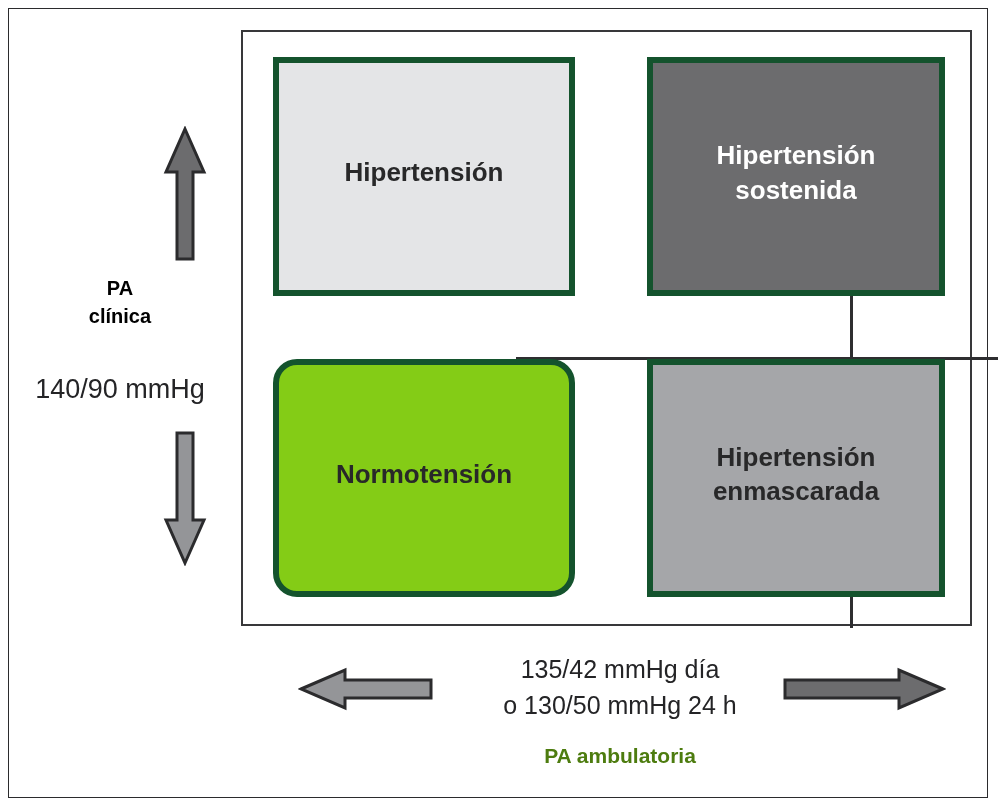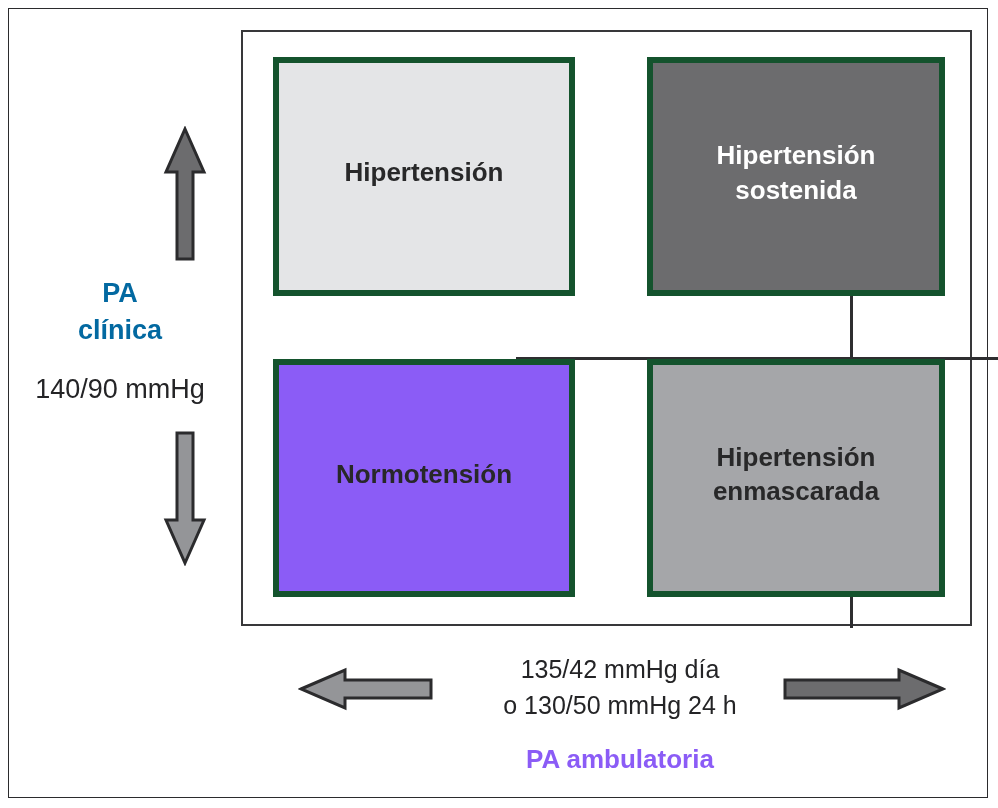--- a/index.html
+++ b/index.html
@@ -74,22 +74,23 @@
     background: #e4e5e7;
     color: #282829;
   }
   #quad-sustained {
     left: 647px;  top: 57px;  width: 298px; height: 239px;
     background: #6c6c6e;
     color: #ffffff;
   }
   #quad-normotension {
     left: 273px;  top: 359px; width: 302px; height: 238px;
-    background: #8b5cf6;
+    background: #84cc16;
     color: #282829;
+    border-radius: 24px;
   }
   #quad-masked {
     left: 647px;  top: 359px; width: 298px; height: 238px;
     background: #a5a6a9;
     color: #282829;
   }
   .quad-text-inner { padding-bottom: 8px; }
 
   
   .arrow-svg { position: absolute; display: block; }
@@ -98,24 +99,24 @@
   #arrow-left { left: 298px; top: 667px; }
   #arrow-right{ left: 782px; top: 667px; }
 
   
   #label-pa-clinica {
     position: absolute;
     left: 40px;
     top: 275px;
     width: 160px;
     text-align: center;
-    font-size: 27px;
+    font-size: 20px;
     font-weight: bold;
     line-height: 1.38;
-    color: #0369a1;
+    color: #000000;
   }
   #label-clinic-threshold {
     position: absolute;
     left: 10px;
     top: 374px;
     width: 220px;
     text-align: center;
     font-size: 27px;
     color: #242426;
   }
@@ -130,23 +131,23 @@
     font-size: 25px;
     line-height: 1.44;
     color: #242426;
   }
   #label-pa-ambulatoria {
     position: absolute;
     left: 380px;
     top: 744px;
     width: 480px;
     text-align: center;
-    font-size: 26px;
+    font-size: 21px;
     font-weight: bold;
-    color: #8b5cf6;
+    color: #4d7c0f;
   }
 </style>
 </head>
 <body>
 
 <div id="stage">
 
   <div id="page-frame"></div>
 
   <svg id="arrow-up" class="arrow-svg" width="44" height="136" viewBox="0 0 44 136">

